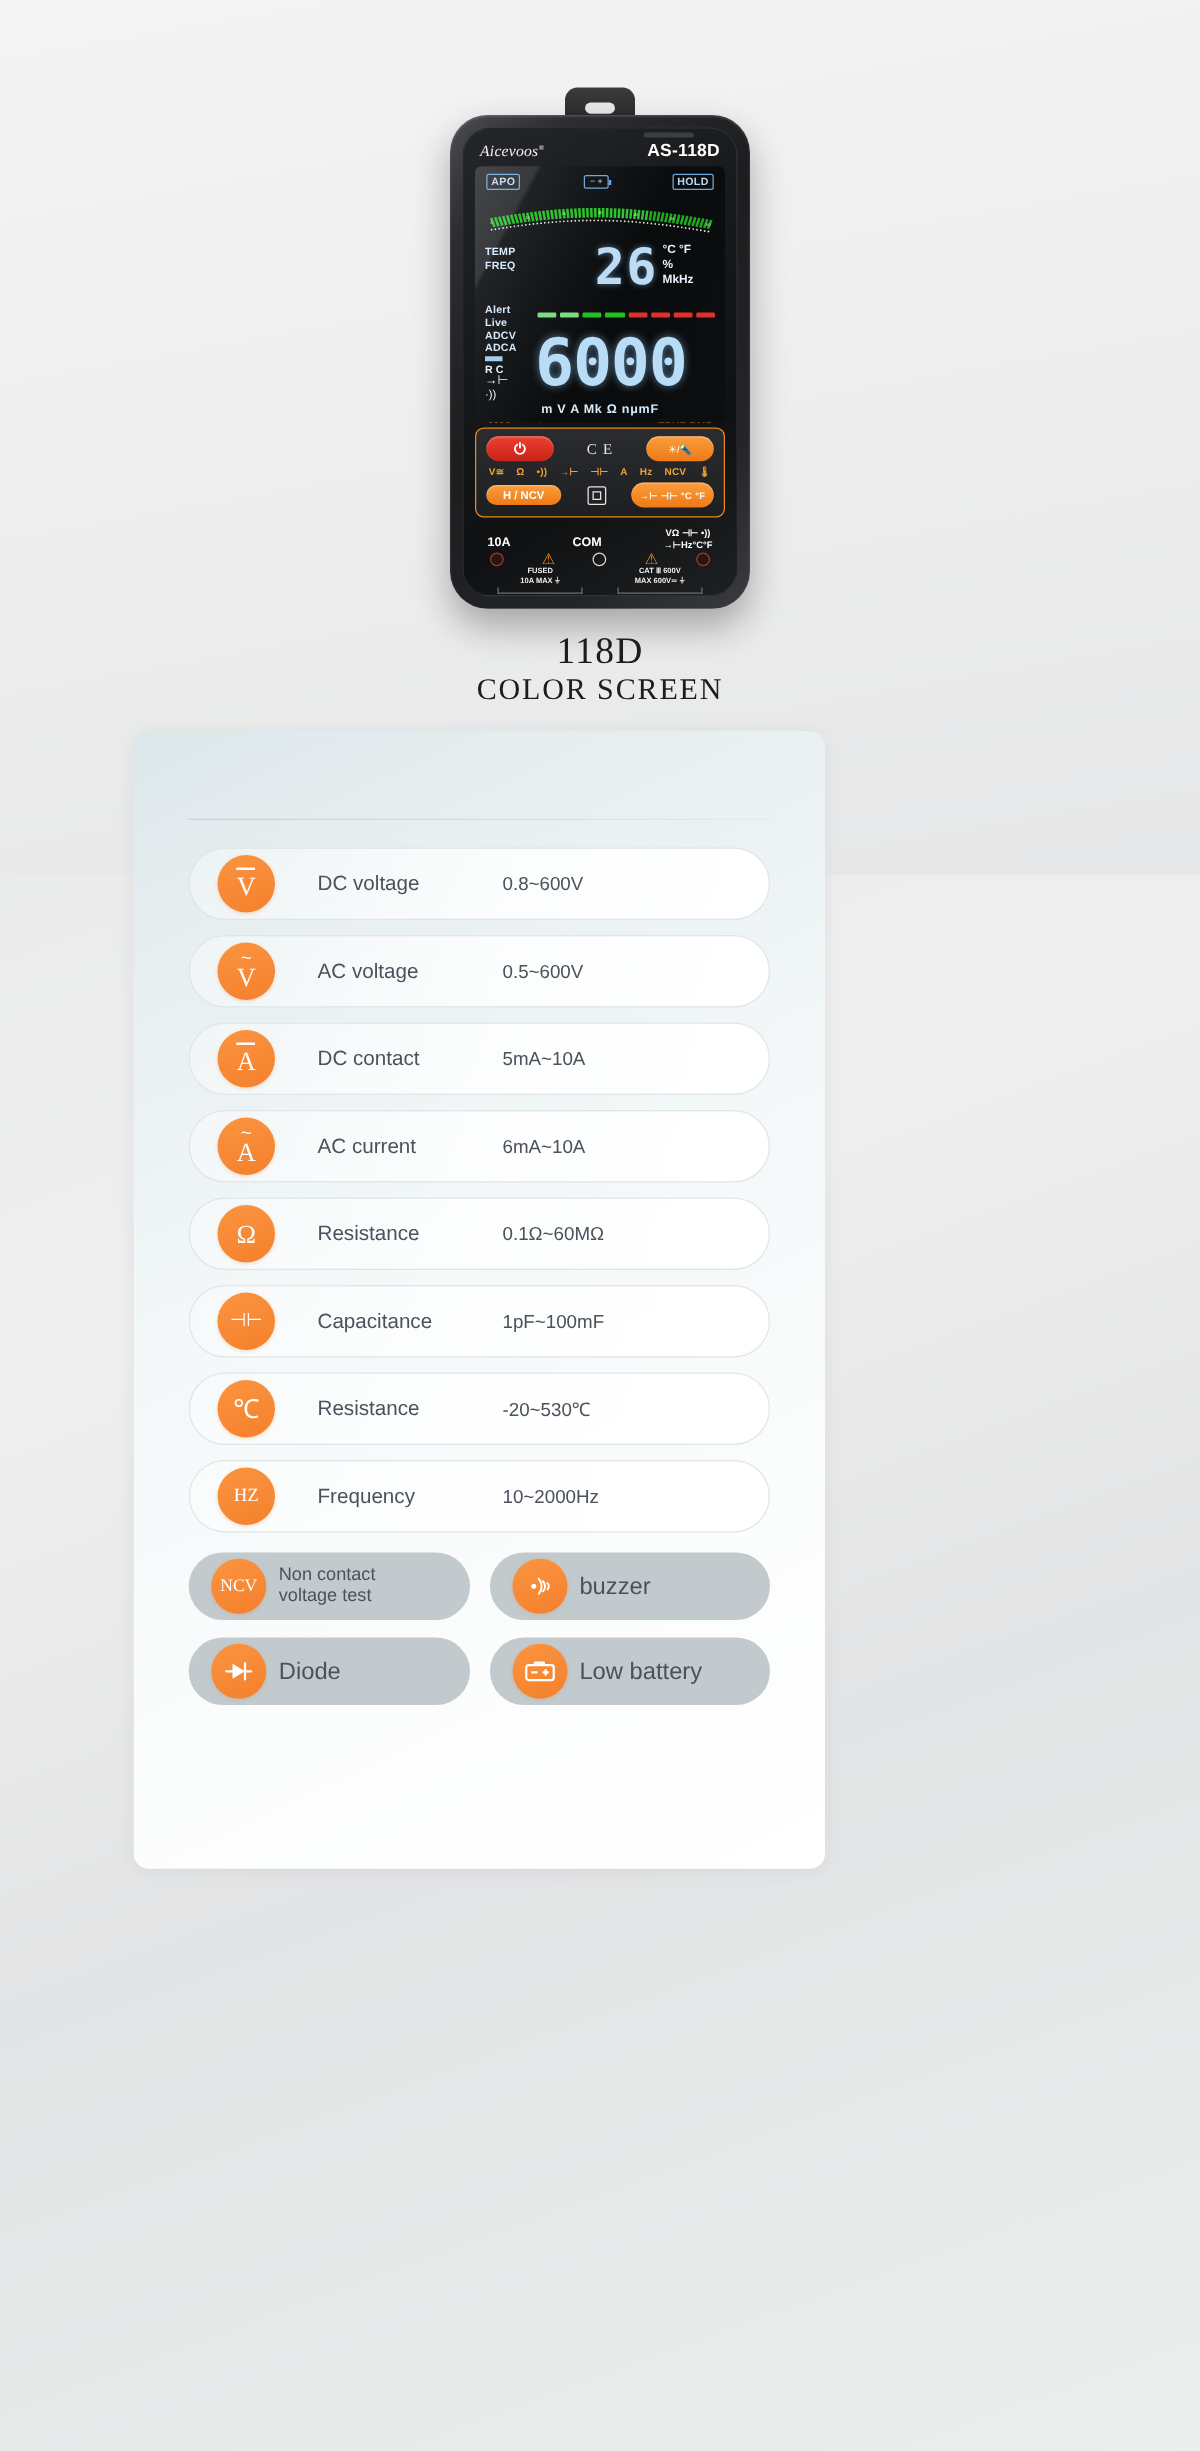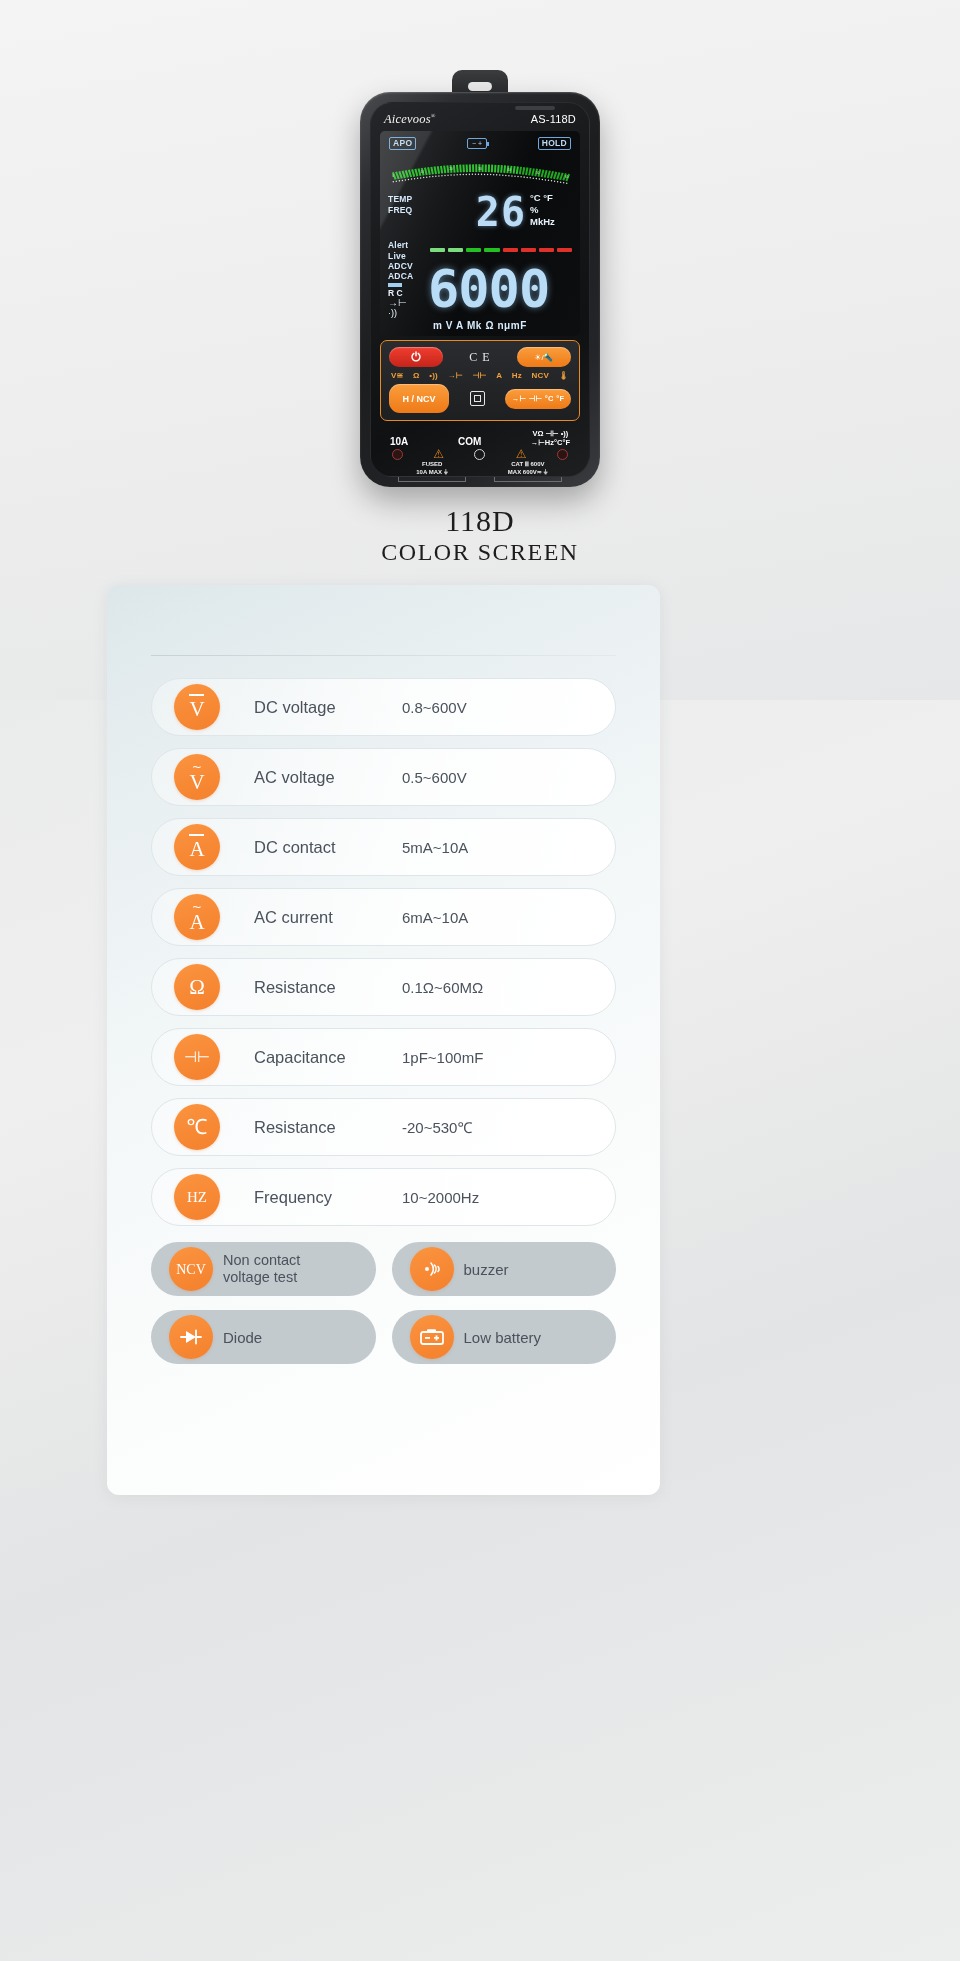--- a/index.html
+++ b/index.html
@@ -92,22 +92,22 @@
   .brand {
     color: #f2f2f2;
     font-size: 12.5px;
     font-style: italic;
     font-family: "Liberation Serif", serif;
     letter-spacing: .2px;
   }
   .brand sup { font-size: 6px; vertical-align: super; }
   .model {
     color: #ffffff;
-    font-size: 11px;
-    font-weight: normal;
+    font-size: 14px;
+    font-weight: bold;
     letter-spacing: .2px;
   }
 
   
   .lcd {
     position: relative;
     flex: 0 0 auto;
     height: 205px;
     border-radius: 5px;
     background: linear-gradient(115deg,#2e3033 0%,#17191b 30%,#0a0b0c 55%,#0d0e10 100%);
@@ -266,21 +266,21 @@
     color:#fff; font-size:8px;
   }
   .fn-strip {
     display:flex; justify-content:space-between; align-items:center;
     color:#f0a038; font-size:8px; font-weight:bold;
     padding: 4px 2px 4px 2px;
     letter-spacing:.2px;
   }
   .btn-row2 { display:flex; align-items:center; justify-content:space-between; }
   .hncv-btn {
-    width:60px; height:29px; border-radius:11px;
+    width:60px; height:16px; border-radius:11px;
     background: linear-gradient(180deg,#fb9d3c,#ee7a17);
     display:flex; align-items:center; justify-content:center;
     color:#fff; font-size:9px; font-weight:bold;
     box-shadow: inset 0 1px 1px rgba(255,255,255,.35);
   }
   .sq-btn {
     width:15px; height:15px; border:1.5px solid #e6e6e6; border-radius:2px;
     display:flex; align-items:center; justify-content:center;
   }
   .sq-btn i { width:7px; height:7px; border:1.4px solid #e6e6e6; display:block;}
@@ -401,21 +401,21 @@
     border-radius: 27px;
     background: #c2cace;
     display:flex;
     align-items:center;
     padding-left: 18px;
     position: relative;
   }
   .chip .ico { width: 44px; height:44px; }
   .chip-lab {
     margin-left: 10px;
-    font-size: 15px;
+    font-size: 19px;
     color: #4b525c;
     line-height: 17px;
   }
   .chip-lab.two { font-size: 14.5px; }
 </style>
 </head>
 <body>
 
 <div class="hero">
 

